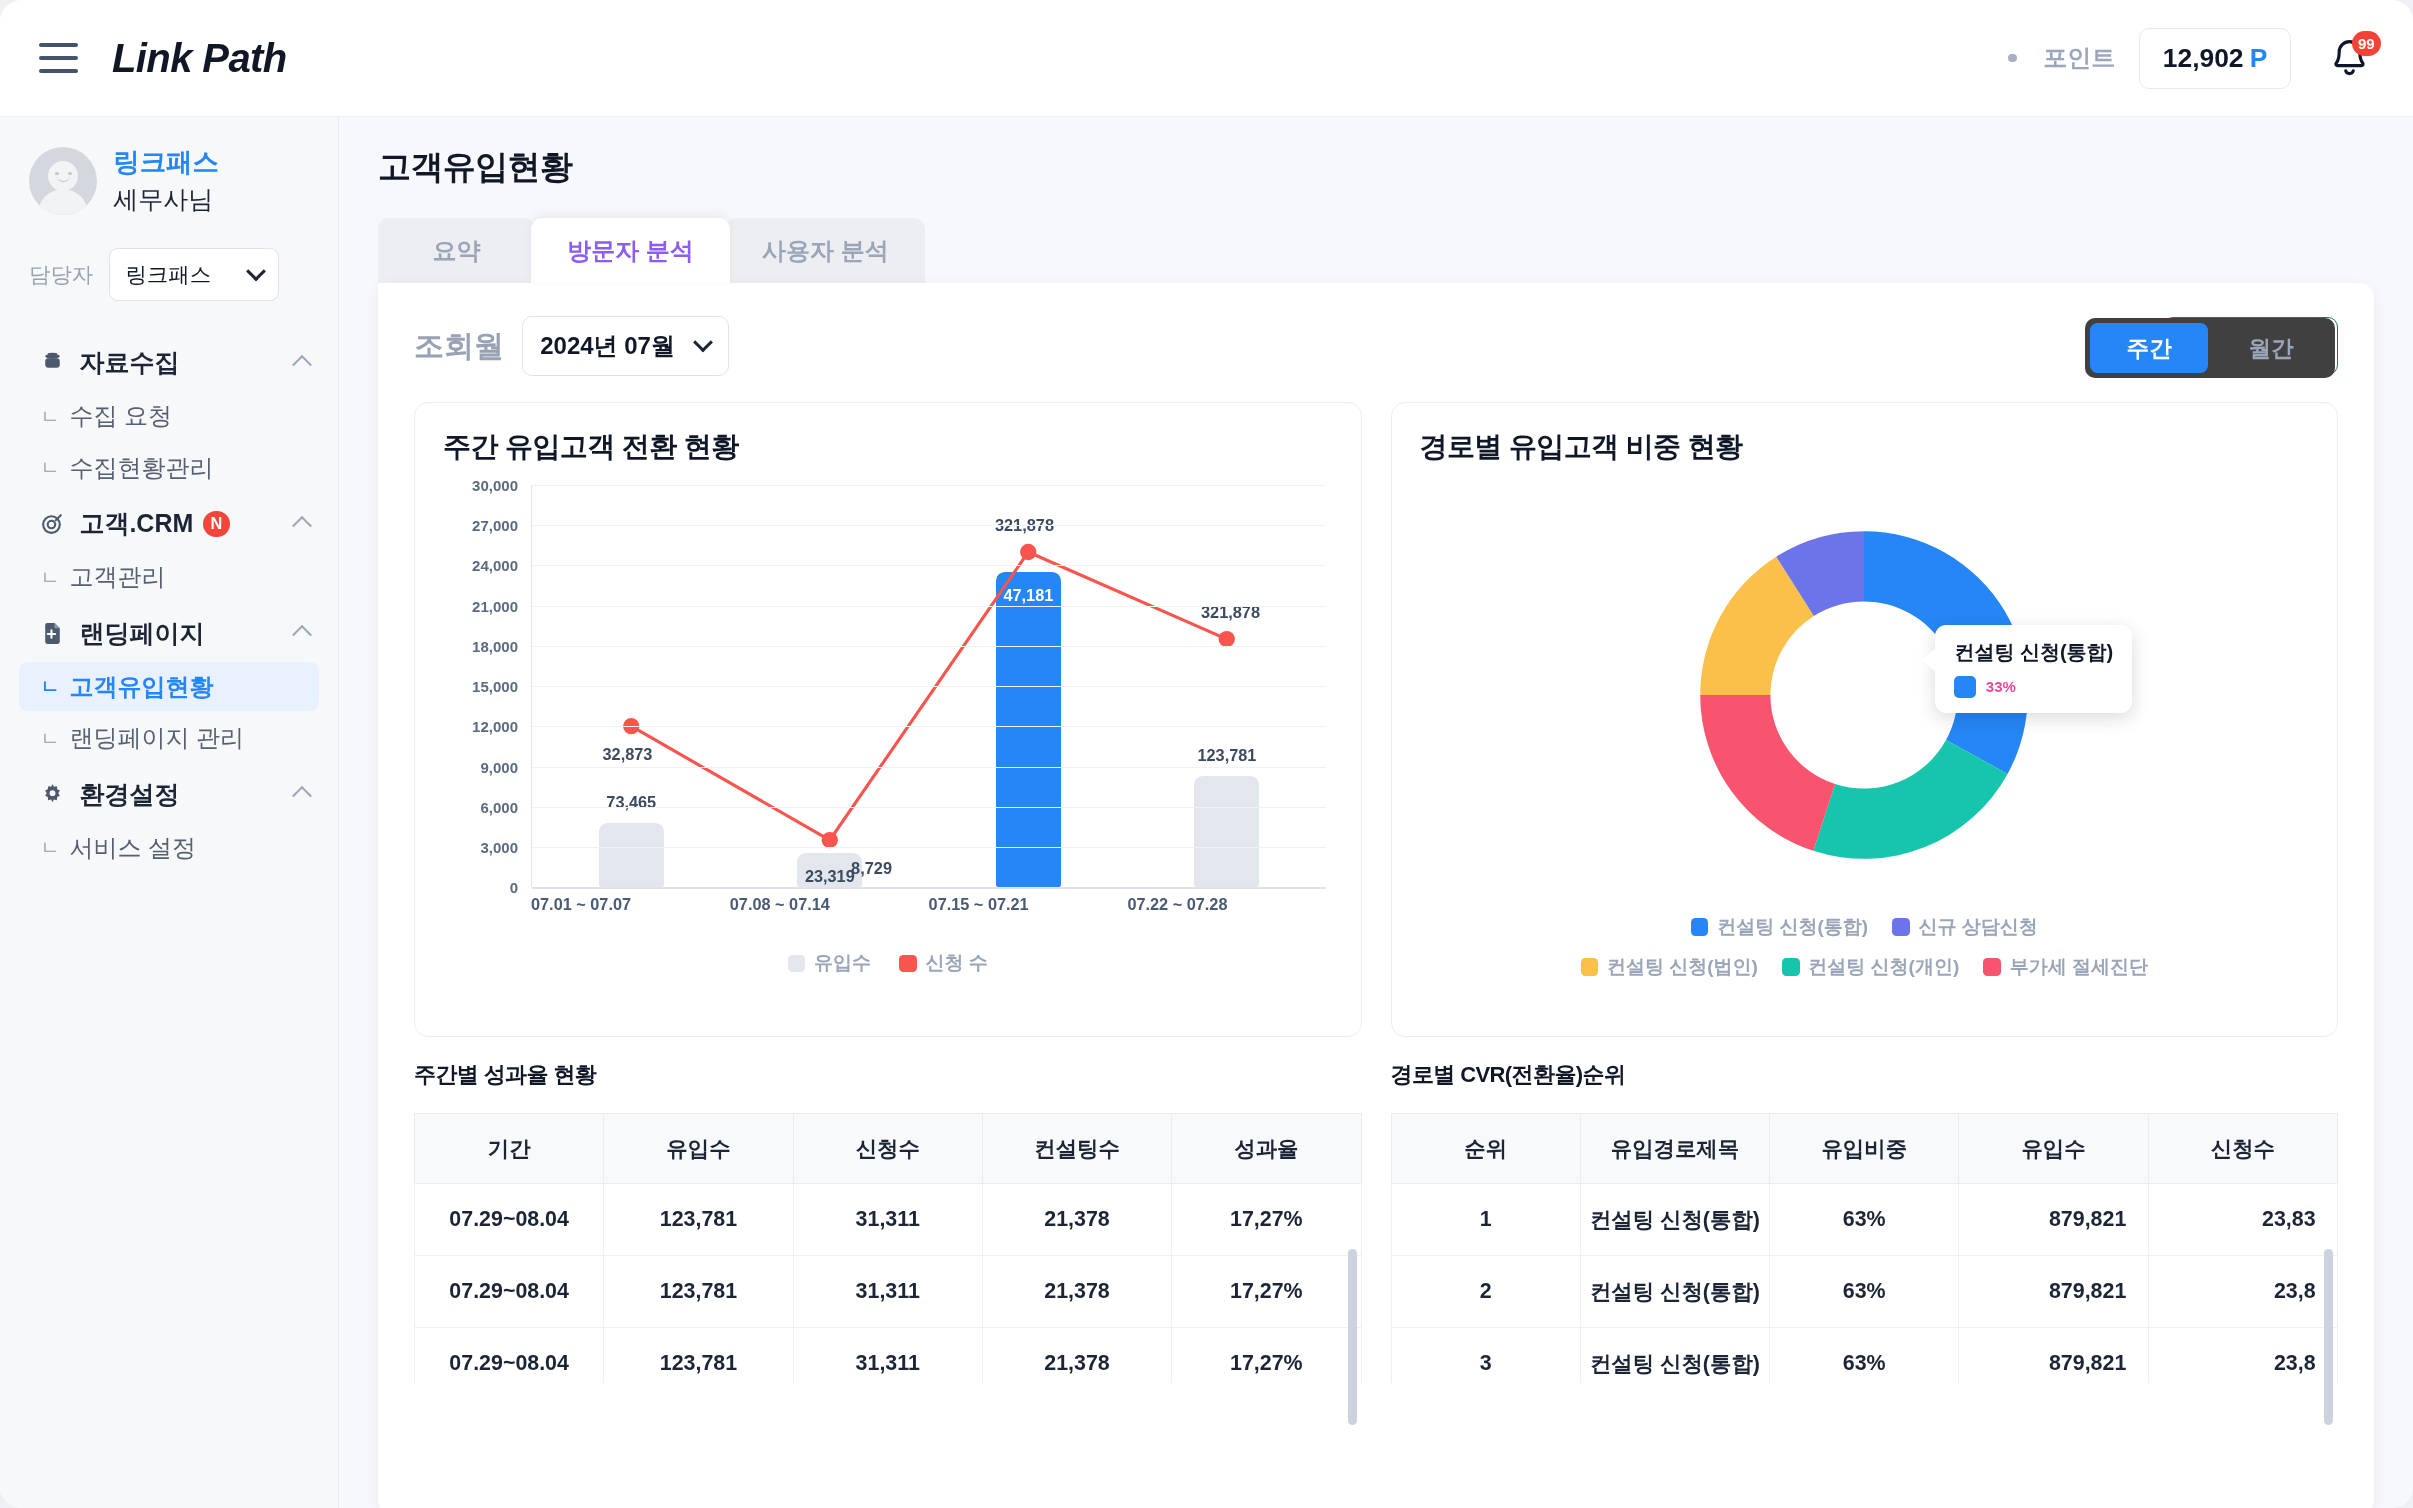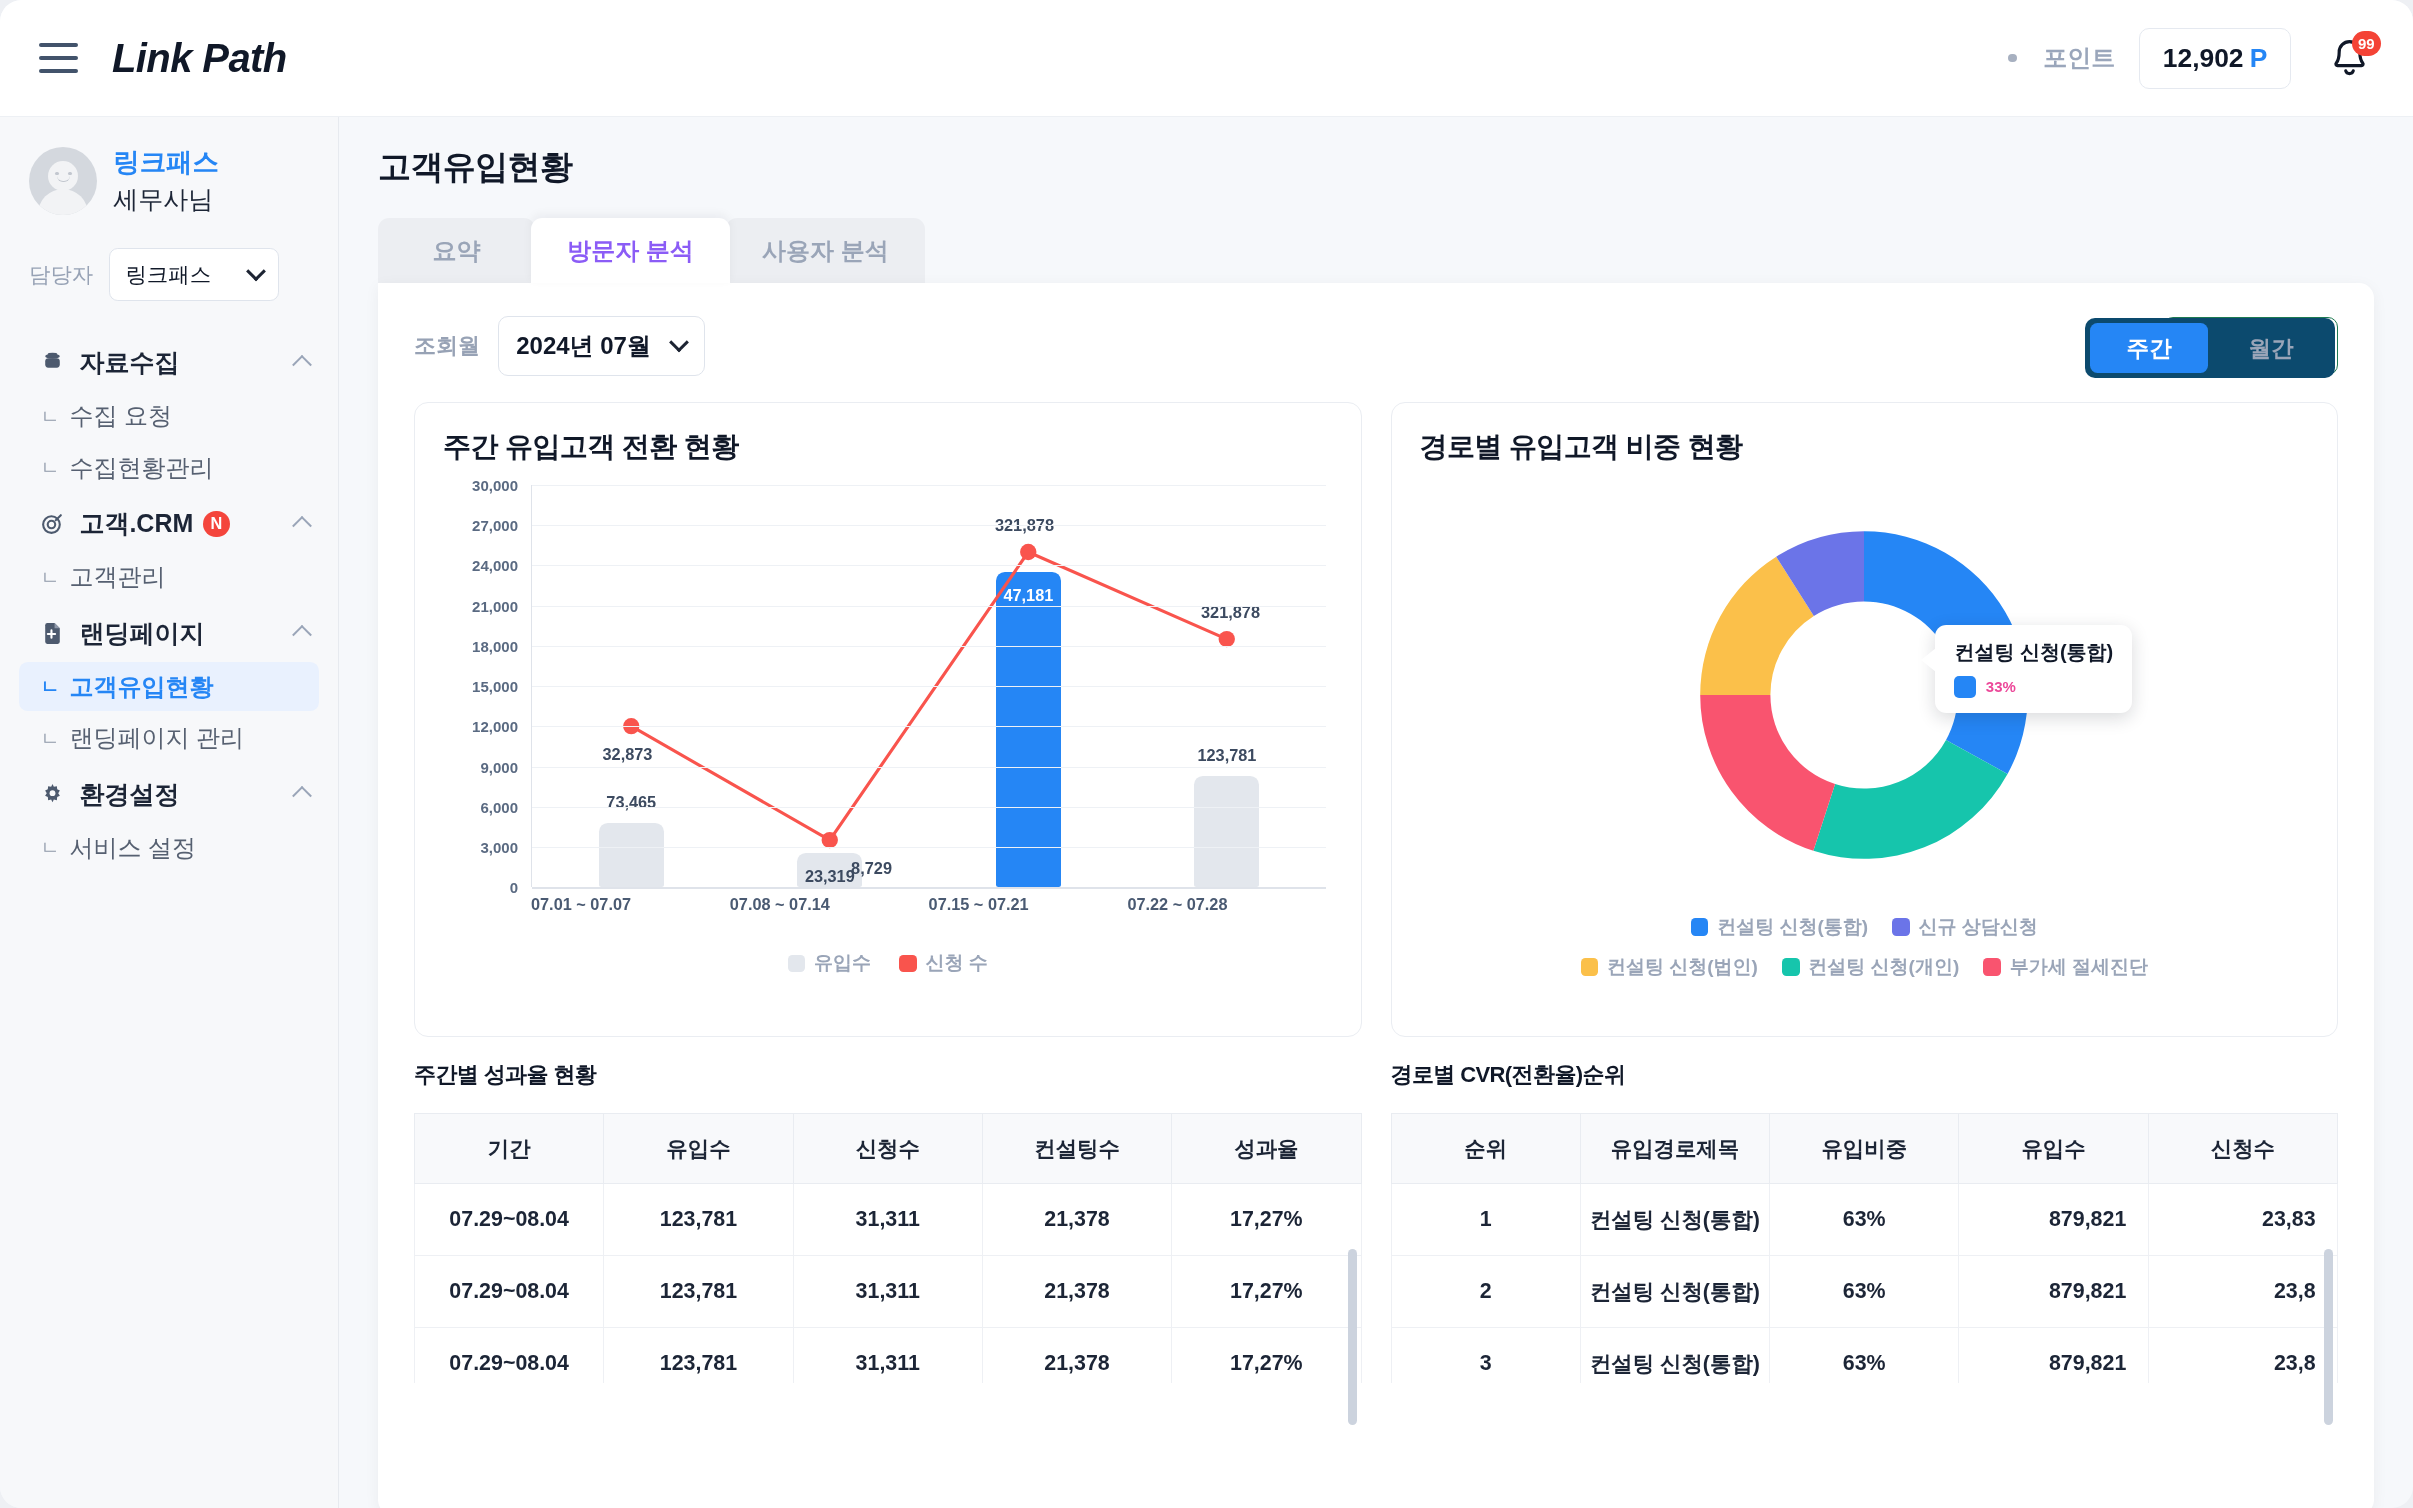--- a/index.html
+++ b/index.html
@@ -128,29 +128,29 @@
   .panel {
     background:#ffffff; border-radius: 0 15px 15px 15px;
     position:relative; z-index:2;
     padding: 0 0 0 0;
     height: 1232px;
     box-shadow: 0 3.8px 15px rgba(16,24,40,.05);
   }
 
   .seg-wrap {
     position:absolute; right: 39px; top: 35px;
-    background:#0c4a6e; border-radius: 10px; padding: 5px;
+    background:#404040; border-radius: 10px; padding: 5px;
     display:flex; gap: 3.8px; z-index: 5;
   }
   .seg { width: 118px; height: 50px; border-radius:7.5px; display:flex; align-items:center; justify-content:center;
          font-size: 22.6px; font-weight:700; color:#9aa5b8; cursor:pointer; }
   .seg.active { background:#2586f5; color:#fff; }
 
   .filter-row { display:flex; align-items:center; padding: 33px 36px 0 36px; }
-  .filter-label { font-size: 22px; color:#97a2b5; font-weight:600; margin-right: 17.6px; }
+  .filter-label { font-size: 30px; color:#97a2b5; font-weight:600; margin-right: 17.6px; }
   .filter-select {
     width: 207px; height: 60px; border:1.3px solid #dfe4ec; border-radius:10px;
     background:#fff; display:flex; align-items:center; justify-content:space-between;
     padding:0 17.6px; font-size:24px; color:#101828; font-weight:600; cursor:pointer;
   }
   .dl-btn {
     margin-left:auto; border:1.9px solid #1e7a52; border-radius:10px;
     height: 58px; padding: 0 21.4px; display:flex; align-items:center; gap:11.3px;
     font-size:22.6px; font-weight:700; color:#1e7a52; background:#fff; cursor:pointer;
   }

